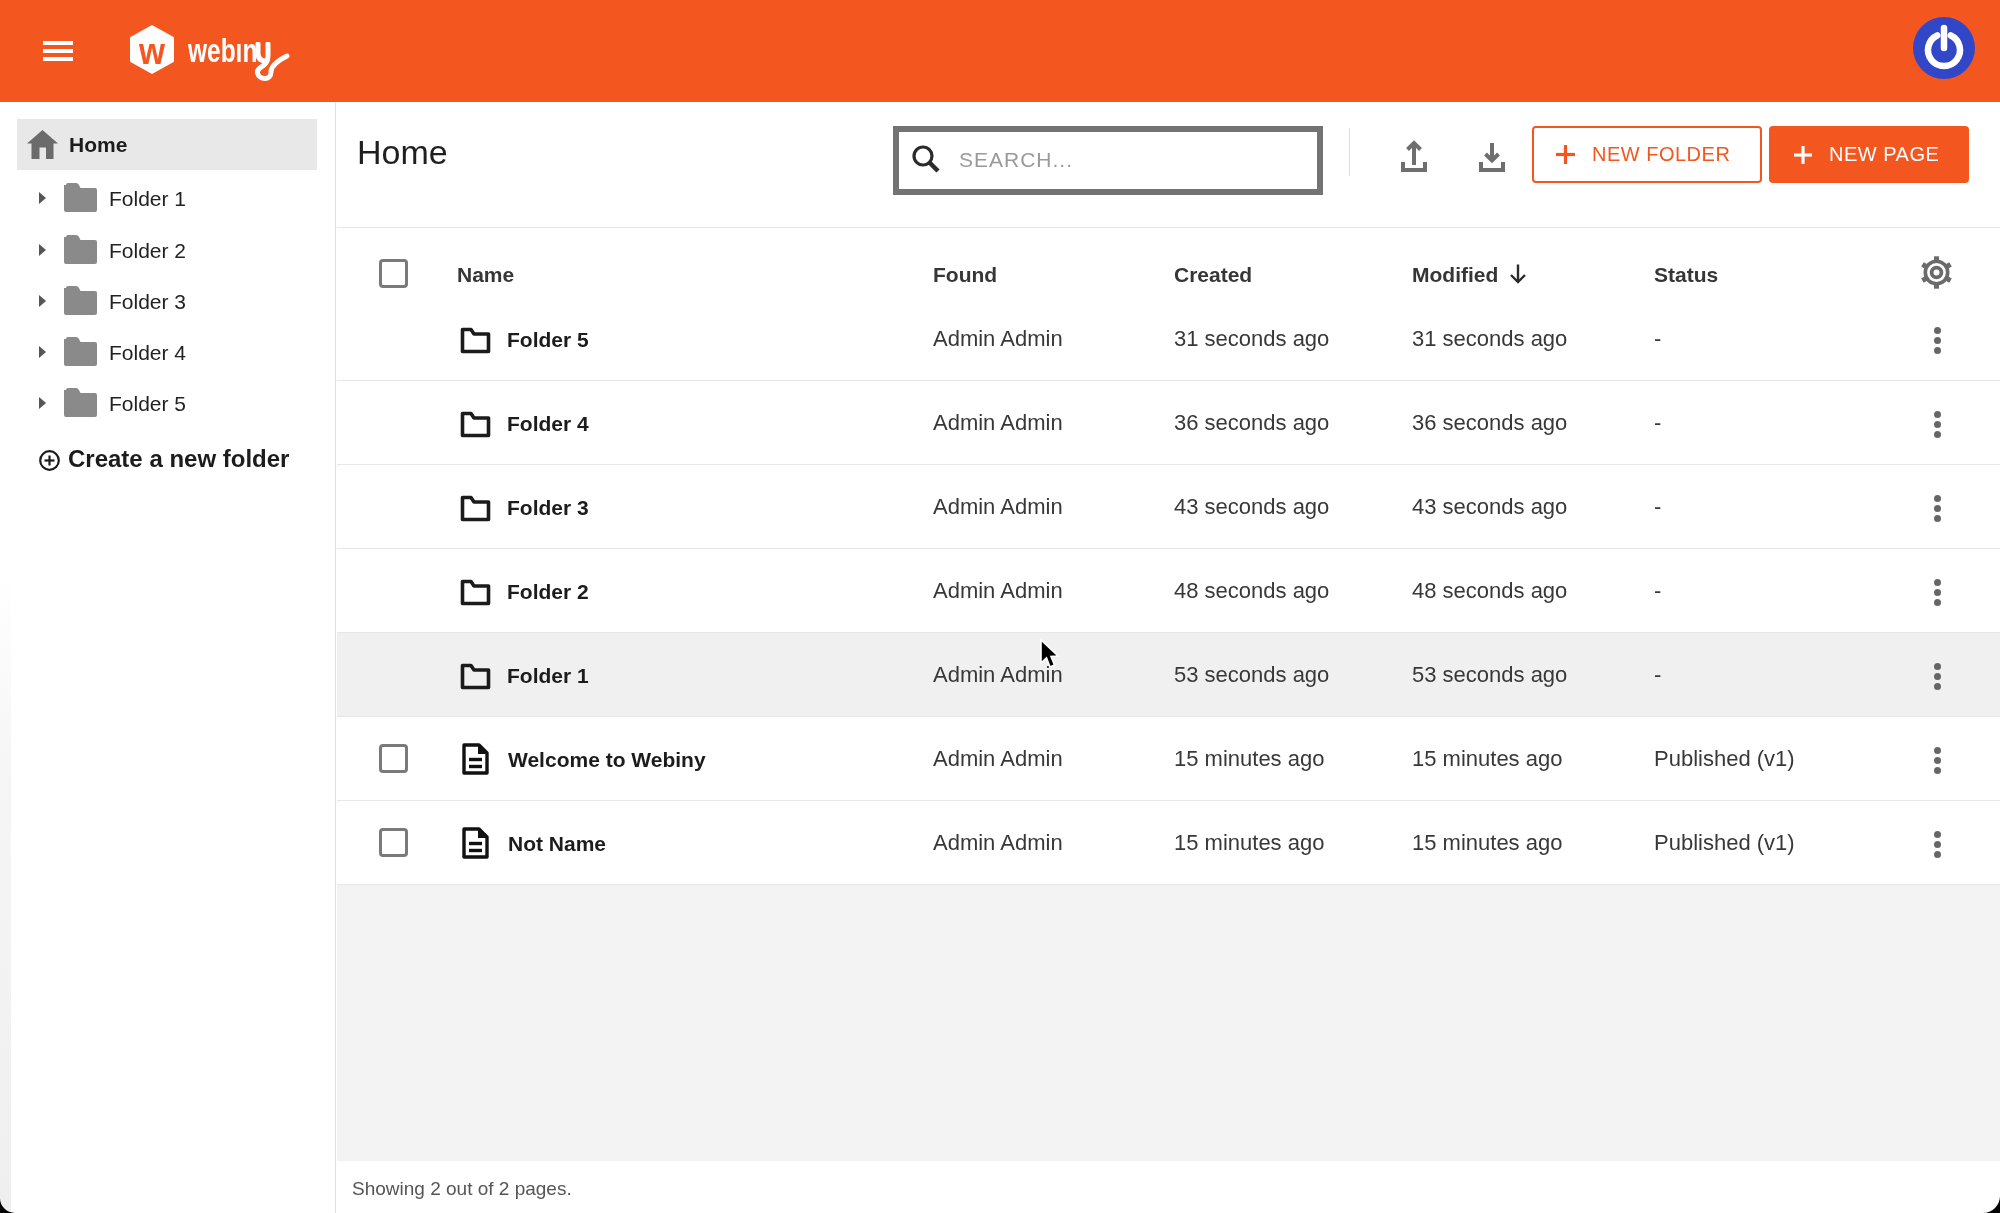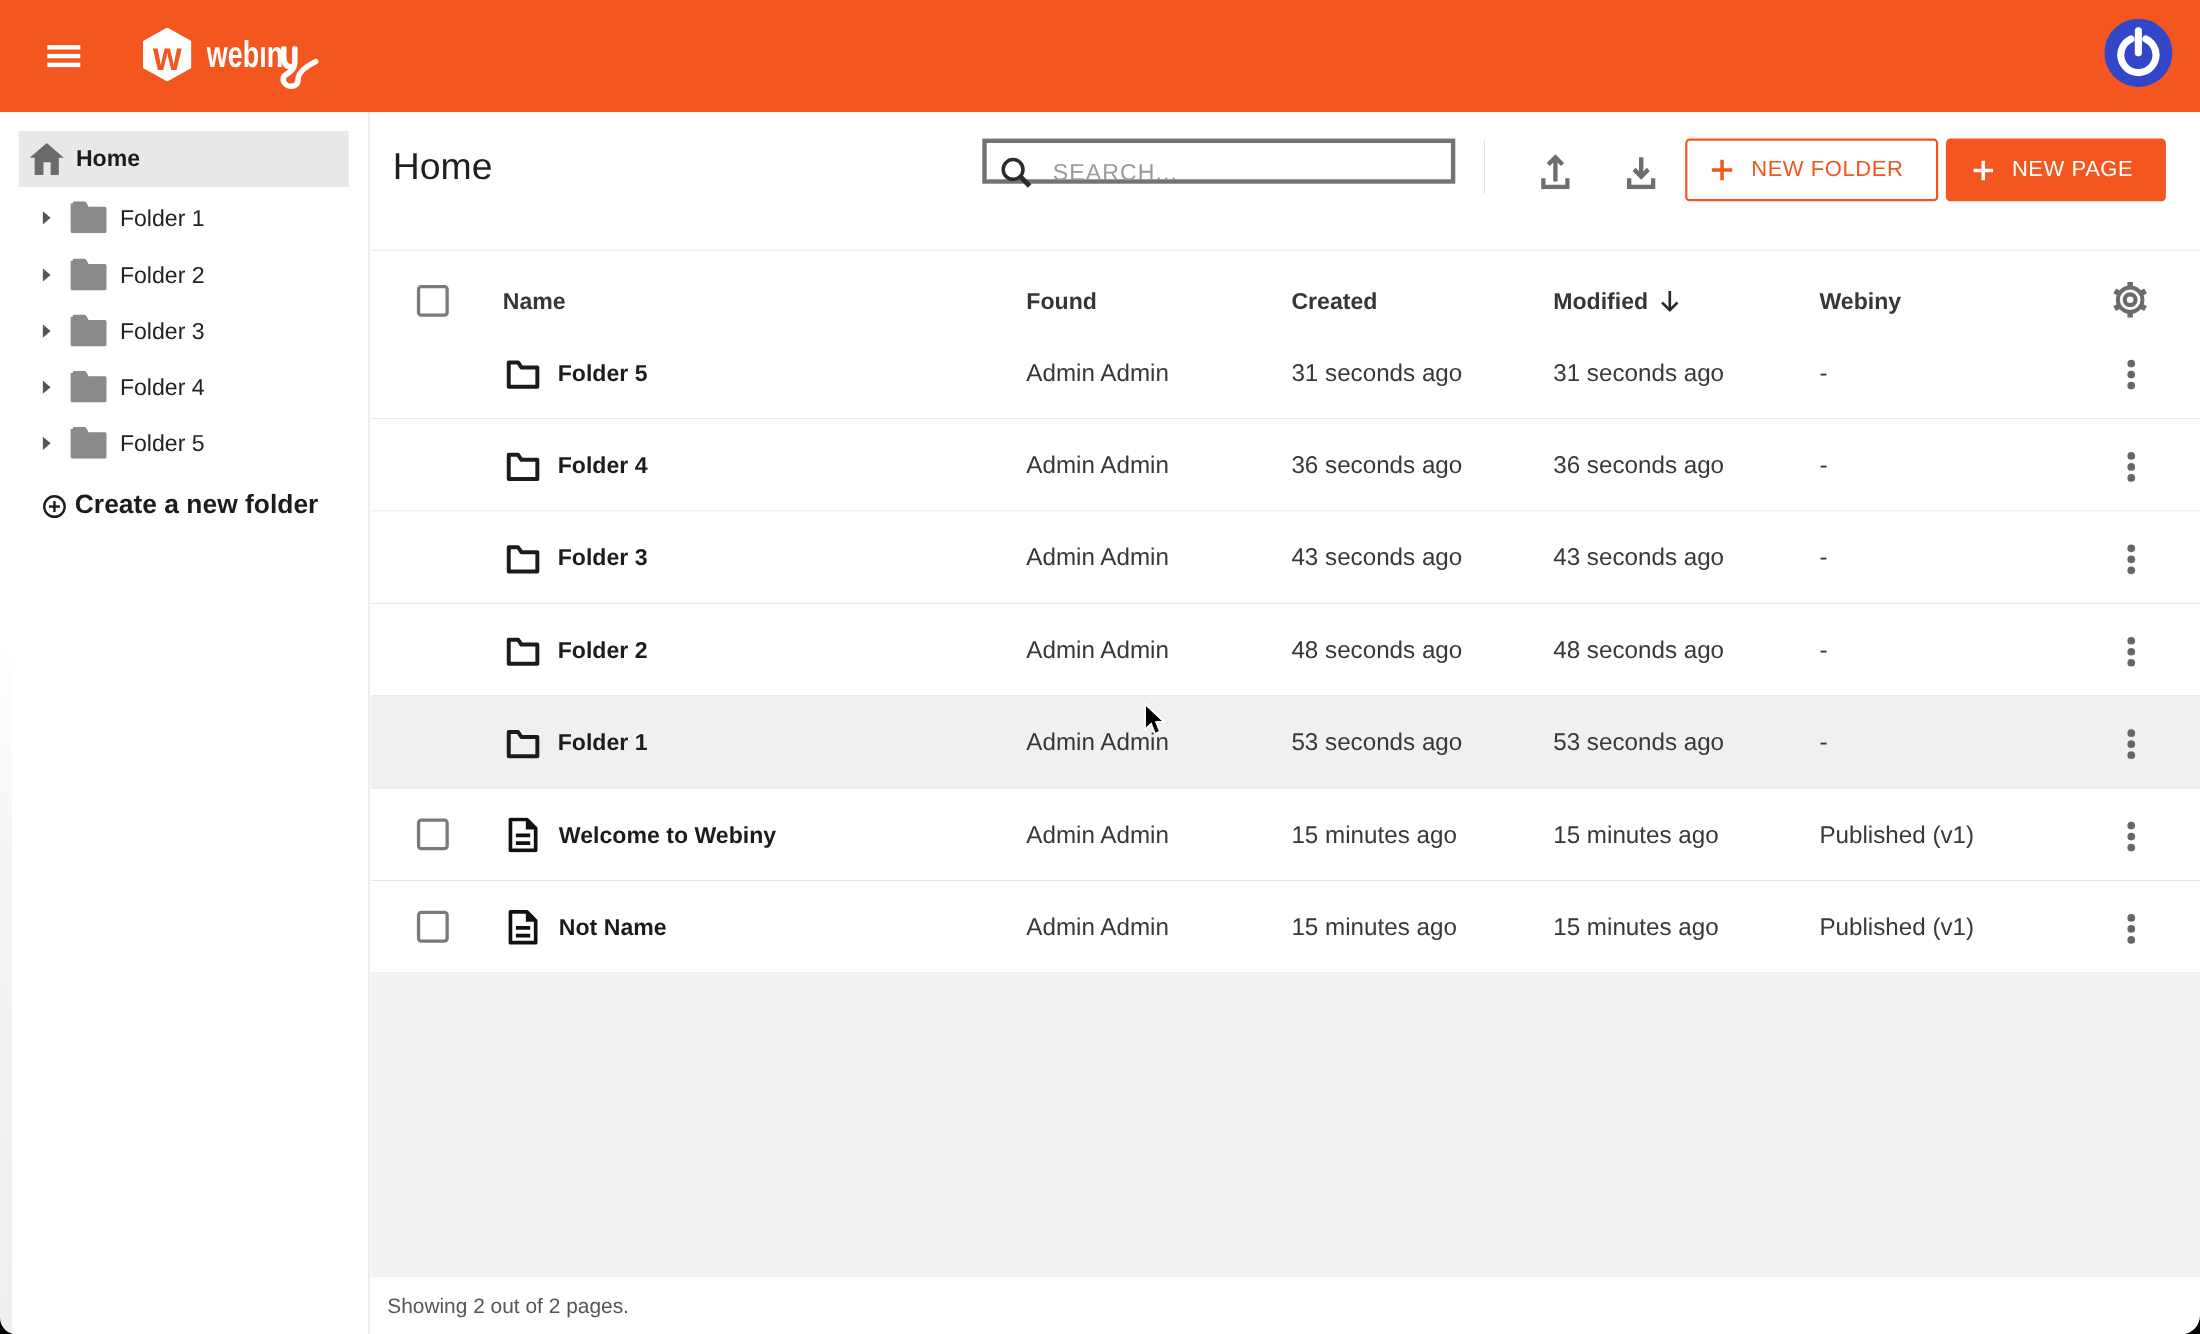--- a/index.html
+++ b/index.html
@@ -21,22 +21,22 @@
   .homeitem .txt { position:absolute; left:52px; top:15px; font-size:21px; line-height:21px; font-weight:bold; color:#1c1c1c; }
   .sitem { position:absolute; left:0; width:336px; height:52px; }
   .sitem .caret { position:absolute; left:39px; top:20px; width:0; height:0;
     border-left:7px solid #555; border-top:6px solid transparent; border-bottom:6px solid transparent; }
   .sitem .txt { position:absolute; left:109px; top:16px; font-size:21px; line-height:21px; color:#222; }
   .createitem { position:absolute; left:39px; top:348px; height:24px; }
   .createitem .txt { position:absolute; left:29px; top:-1px; font-size:24px; line-height:20px; font-weight:bold; color:#1c1c1c; white-space:nowrap; }
 
   
   .title { position:absolute; left:20px; top:33px; font-size:34px; line-height:34px; color:#1f1f1f; }
-  .searchbox { position:absolute; left:556px; top:24px; width:430px; height:41px;
-    border:4px solid #737373; background:#fff; }
+  .searchbox { position:absolute; left:556px; top:24px; width:430px; height:69px;
+    border:6px solid #737373; background:#fff; }
   .searchbox .ph { position:absolute; left:60px; top:17px; font-size:21px; line-height:21px; color:#9a9a9a; letter-spacing:1px; }
   .tooldiv { position:absolute; left:1012px; top:26px; width:1px; height:48px; background:#e0e0e0; }
   .btn { position:absolute; top:24px; height:57px; border-radius:4px; font-size:20px; letter-spacing:0.5px;
     display:flex; align-items:center; }
   .btn-folder { left:1195px; width:230px; border:2px solid #f3571f; color:#f3571f; background:#fff; padding-left:22px; }
   .btn-page { left:1432px; width:200px; background:#f3571f; color:#fff; padding-left:25px; }
   .btn svg { margin-right:17px; }
 
   
   .thead { position:absolute; left:0; top:105px; width:1663px; height:90px; border-top:1px solid #e7e7e7;
@@ -171,21 +171,21 @@
   <div class="thead">
     <div class="checkbox" style="left:42px;top:31px"></div>
     <div class="hlabel" style="left:120px">Name</div>
     <div class="hlabel" style="left:596px">Found</div>
     <div class="hlabel" style="left:837px">Created</div>
     <div class="hlabel" style="left:1075px">Modified</div>
     <svg class="abs" style="left:1172px;top:35px" width="18" height="21" viewBox="0 0 18 21">
       <line x1="9" y1="1.5" x2="9" y2="18" stroke="#2b2b2b" stroke-width="2.4"></line>
       <path d="M2 12 L9 19 L16 12" fill="none" stroke="#2b2b2b" stroke-width="2.4"></path>
     </svg>
-    <div class="hlabel" style="left:1317px">Webiny</div>
+    <div class="hlabel" style="left:1317px">Status</div>
     <svg class="abs" style="left:1583px;top:28px" width="33" height="33" viewBox="0 0 33 33">
       <g stroke="#6b6b6b" fill="none">
         <circle cx="16.5" cy="16.5" r="11.2" stroke-width="3.6"></circle>
         <circle cx="16.5" cy="16.5" r="4.9" stroke-width="3.8"></circle>
         <line x1="16.5" y1="5" x2="16.5" y2="0.3" stroke-width="5"></line>
         <line x1="26.46" y1="10.75" x2="30.53" y2="8.4" stroke-width="5"></line>
         <line x1="26.46" y1="22.25" x2="30.53" y2="24.6" stroke-width="5"></line>
         <line x1="16.5" y1="28" x2="16.5" y2="32.7" stroke-width="5"></line>
         <line x1="6.54" y1="22.25" x2="2.47" y2="24.6" stroke-width="5"></line>
         <line x1="6.54" y1="10.75" x2="2.47" y2="8.4" stroke-width="5"></line>

